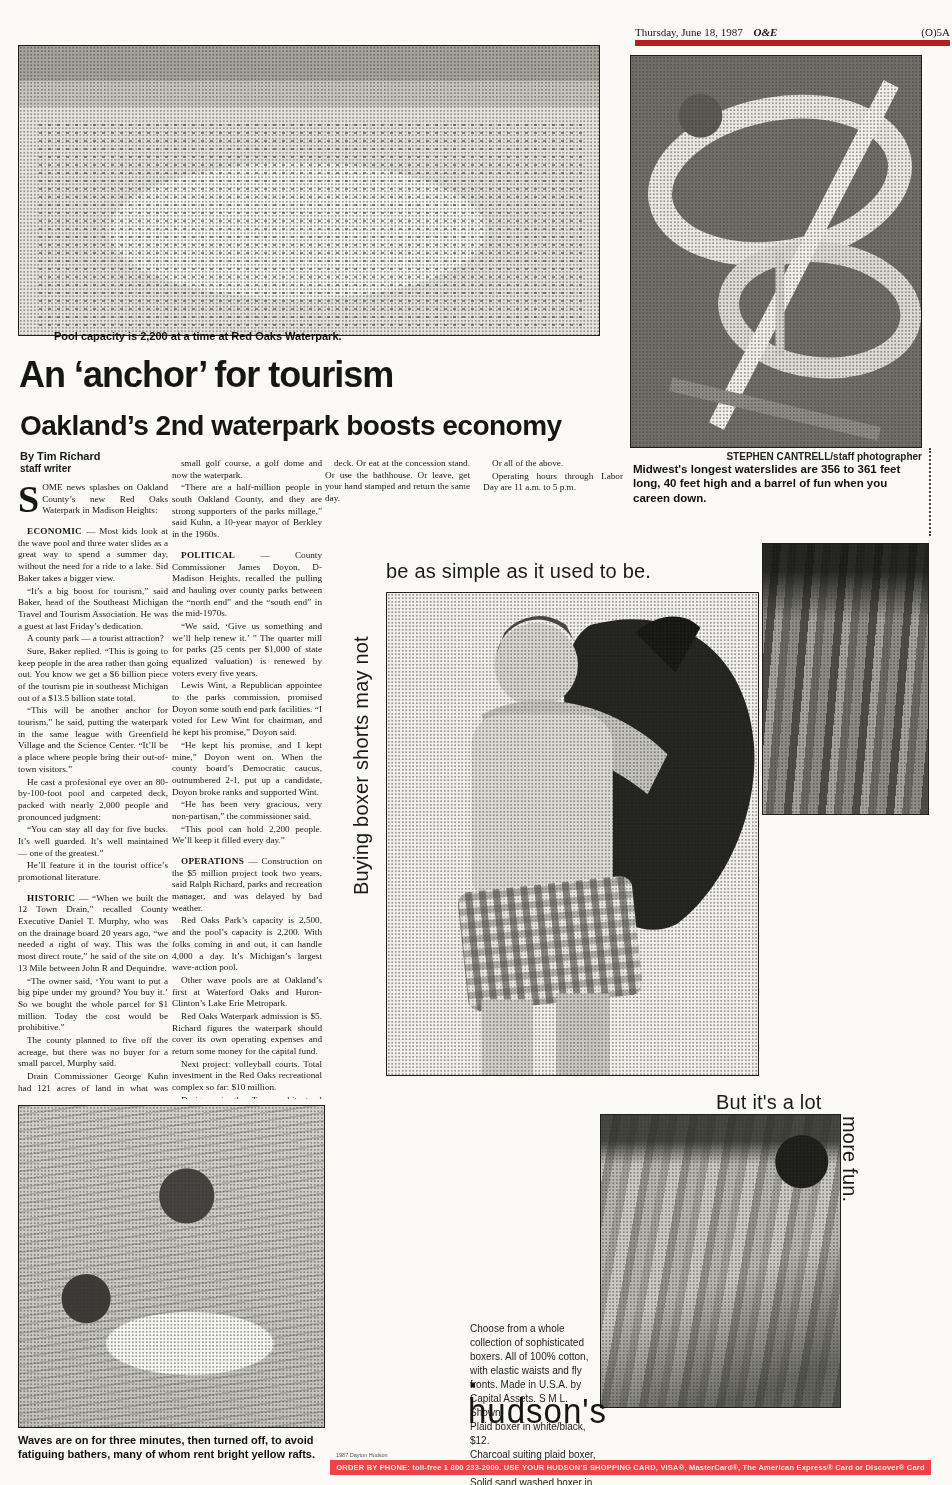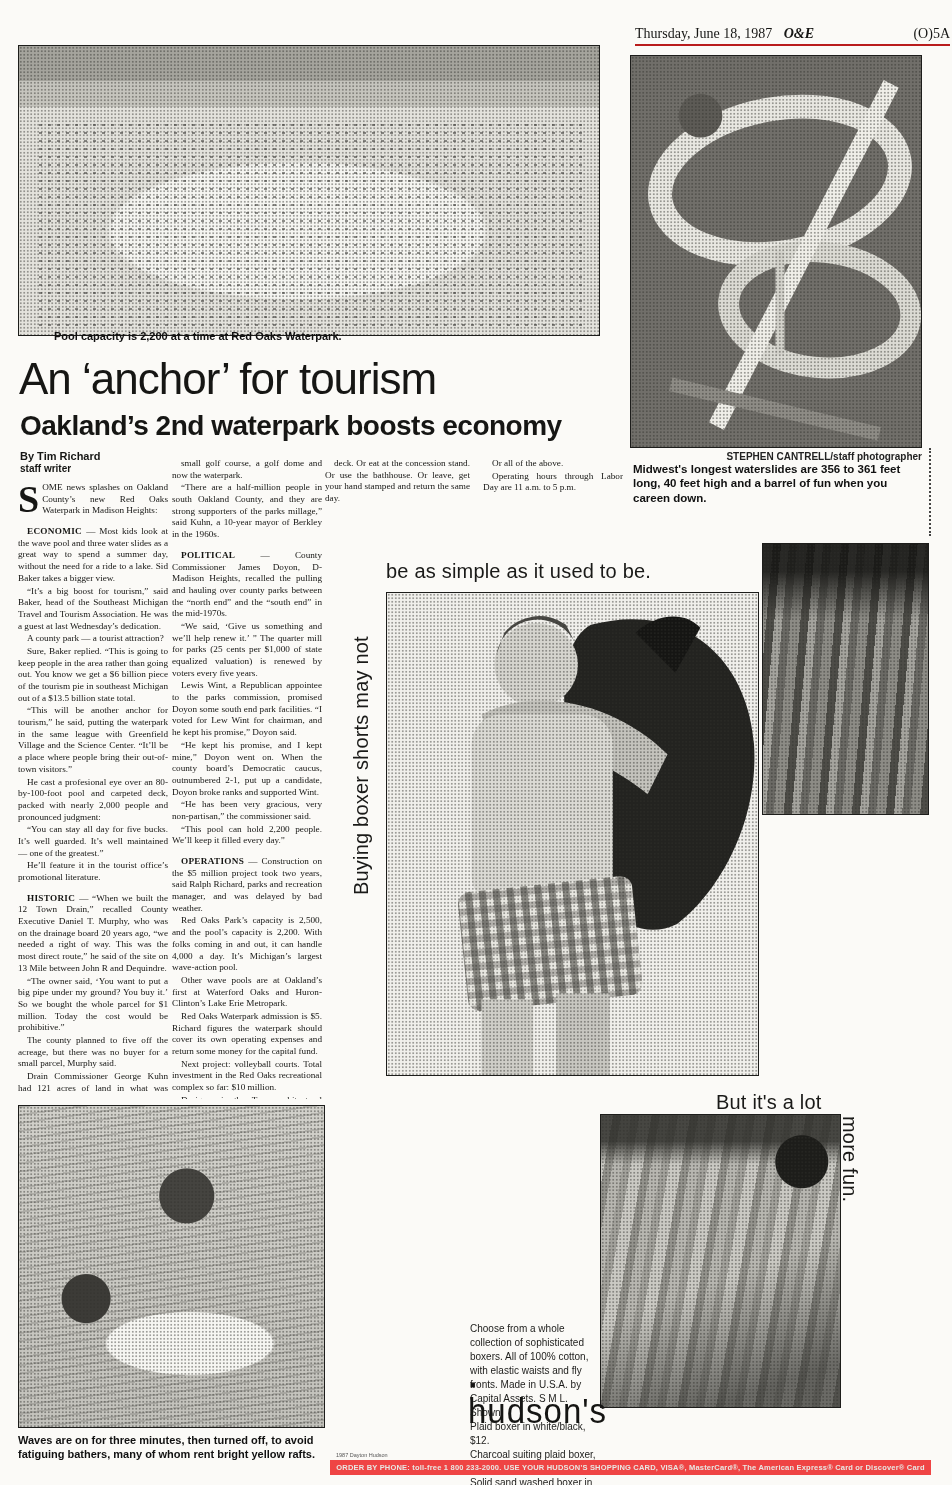--- a/index.html
+++ b/index.html
@@ -11,28 +11,28 @@
   .abs{position:absolute;}
   .photo{position:absolute;border:1px solid #1d1d1b;box-sizing:border-box;overflow:hidden;background:#d8d7d1;}
   .photo svg{display:block;width:100%;height:100%;}
   .halftone::after{
     content:'';position:absolute;inset:0;pointer-events:none;
     background-image:radial-gradient(#30302c .7px, transparent 1px);
     background-size:3.5px 3.5px;opacity:.45;
   }
   
   #masthead{left:635px;top:26px;width:315px;display:flex;justify-content:space-between;
-    border-bottom:2px solid #b91c1c;padding-bottom:2px;font-size:14px;}
+    border-bottom:6px solid #b91c1c;padding-bottom:2px;font-size:11px;}
   #masthead .pub{font-style:italic;font-weight:bold;margin-left:8px;}
   
   .caption{font-family:"Liberation Sans", sans-serif;font-weight:bold;font-size:11px;line-height:1.25;color:#111;}
   .credit{font-family:"Liberation Sans", sans-serif;font-weight:bold;font-size:10px;color:#222;text-align:right;}
   
   #headline{left:19px;top:356px;width:600px;font-family:"Liberation Sans", sans-serif;
-    font-weight:normal;font-size:44px;letter-spacing:-1px;line-height:1.05;}
+    font-weight:bold;font-size:36px;letter-spacing:-1px;line-height:1.05;}
   #subheadline{left:20px;top:410px;width:610px;font-family:"Liberation Sans", sans-serif;
     font-weight:bold;font-size:28px;letter-spacing:-.5px;}
   #byline{left:20px;top:450px;font-family:"Liberation Sans", sans-serif;font-size:11px;font-weight:bold;line-height:1.2;}
   #byline .role{font-weight:bold;font-size:10px;}
   
   .col{position:absolute;font-size:9.2px;line-height:1.27;text-align:justify;overflow:hidden;}
   .col p{margin:0 0 1px 0;text-indent:9px;}
   .col p.section{margin-top:9px;}
   .col p strong{letter-spacing:.3px;}
   .lead-para{text-indent:0 !important;}
@@ -129,21 +129,21 @@
   <div>By Tim Richard</div>
   <div class="role">staff writer</div>
 </div>
 
 <div class="col" id="col1">
   <p class="lead-para">
     <span class="dropcap">S</span><span>OME news splashes on Oakland County’s new Red Oaks Waterpark in Madison Heights:</span>
   </p>
   <div>
       <p class="section"><strong>ECONOMIC </strong>— Most kids look at the wave pool and three water slides as a great way to spend a summer day, without the need for a ride to a lake. Sid Baker takes a bigger view.</p>
-      <p>“It’s a big boost for tourism,” said Baker, head of the Southeast Michigan Travel and Tourism Association. He was a guest at last Wednesday’s dedication.</p>
+      <p>“It’s a big boost for tourism,” said Baker, head of the Southeast Michigan Travel and Tourism Association. He was a guest at last Friday’s dedication.</p>
       <p>A county park — a tourist attraction?</p>
       <p>Sure, Baker replied. “This is going to keep people in the area rather than going out. You know we get a $6 billion piece of the tourism pie in southeast Michigan out of a $13.5 billion state total.</p>
       <p>“This will be another anchor for tourism,” he said, putting the waterpark in the same league with Greenfield Village and the Science Center. “It’ll be a place where people bring their out-of-town visitors.”</p>
       <p>He cast a profesional eye over an 80-by-100-foot pool and carpeted deck, packed with nearly 2,000 people and pronounced judgment:</p>
       <p>“You can stay all day for five bucks. It’s well guarded. It’s well maintained — one of the greatest.”</p>
       <p>He’ll feature it in the tourist office’s promotional literature.</p>
       <p class="section"><strong>HISTORIC </strong>— “When we built the 12 Town Drain,” recalled County Executive Daniel T. Murphy, who was on the drainage board 20 years ago, “we needed a right of way. This was the most direct route,” he said of the site on 13 Mile between John R and Dequindre.</p>
       <p>“The owner said, ‘You want to put a big pipe under my ground? You buy it.’ So we bought the whole parcel for $1 million. Today the cost would be prohibitive.”</p>
       <p>The county planned to five off the acreage, but there was no buyer for a small parcel, Murphy said.</p>
       <p>Drain Commissioner George Kuhn had 121 acres of land in what was known formally as the Red Run Pollution Control Facility.</p>

